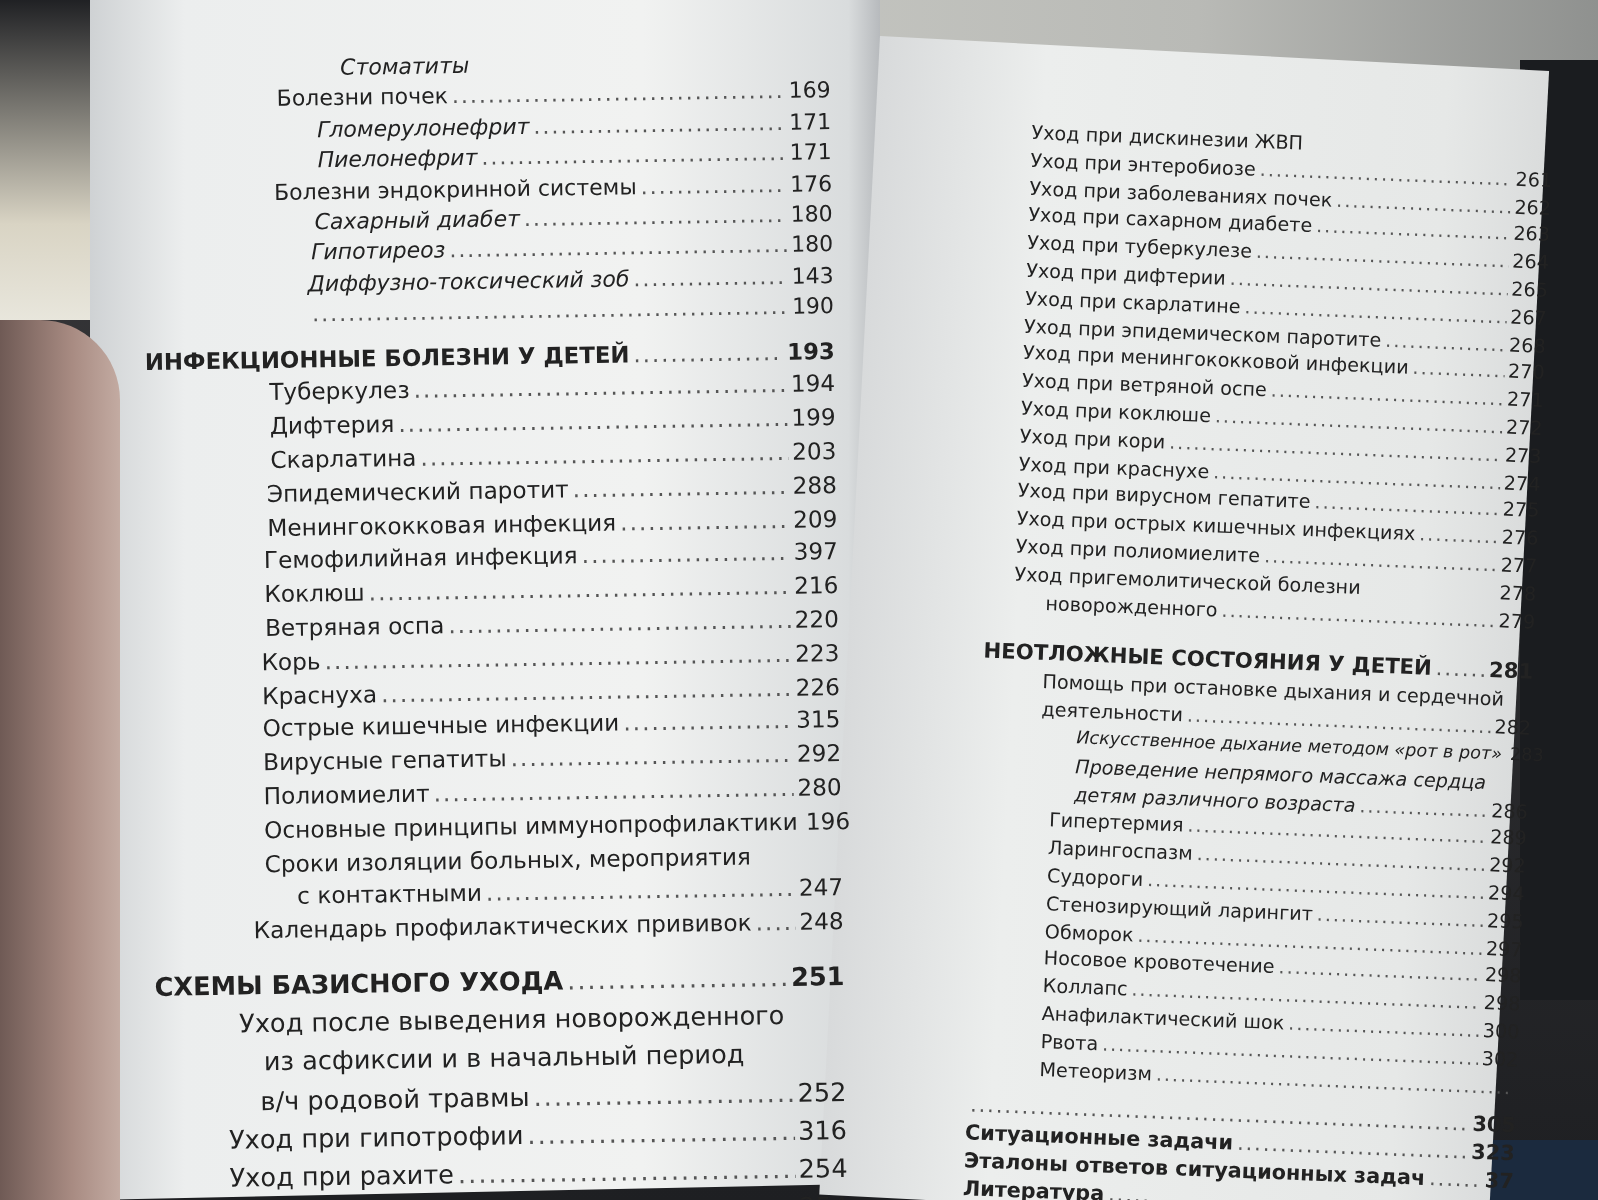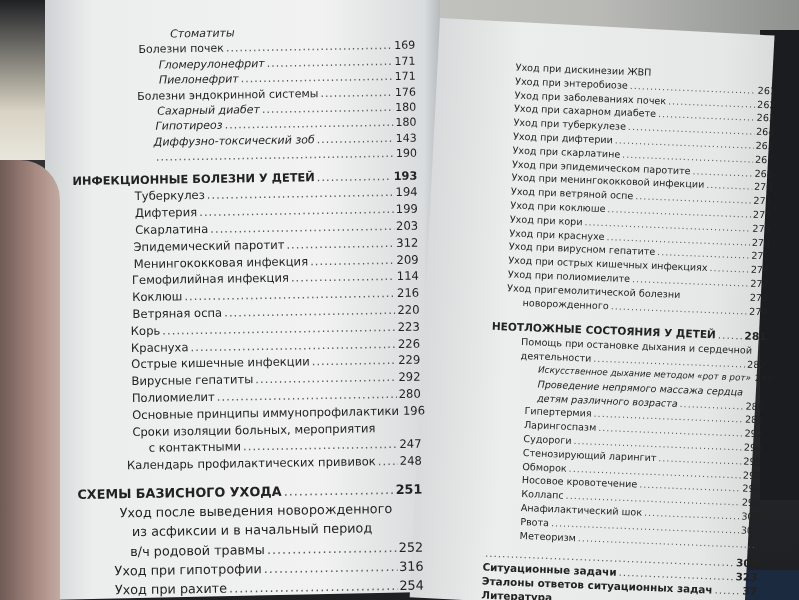--- a/index.html
+++ b/index.html
@@ -112,31 +112,31 @@
       <span class="page">199</span>
     </div>
   <div class="row l1" style="padding-left:62px">
       <span class="label">Скарлатина</span>
       <span class="dots"></span>
       <span class="page">203</span>
     </div>
   <div class="row l1" style="padding-left:60px">
       <span class="label">Эпидемический паротит</span>
       <span class="dots"></span>
-      <span class="page">312</span>
+      <span class="page">288</span>
     </div>
   <div class="row l1" style="padding-left:60px">
       <span class="label">Менингококковая инфекция</span>
       <span class="dots"></span>
       <span class="page">209</span>
     </div>
   <div class="row l1" style="padding-left:58px">
       <span class="label">Гемофилийная инфекция</span>
       <span class="dots"></span>
-      <span class="page">114</span>
+      <span class="page">397</span>
     </div>
   <div class="row l1" style="padding-left:58px">
       <span class="label">Коклюш</span>
       <span class="dots"></span>
       <span class="page">216</span>
     </div>
   <div class="row l1" style="padding-left:58px">
       <span class="label">Ветряная оспа</span>
       <span class="dots"></span>
       <span class="page">220</span>
@@ -147,21 +147,21 @@
       <span class="page">223</span>
     </div>
   <div class="row l1" style="padding-left:56px">
       <span class="label">Краснуха</span>
       <span class="dots"></span>
       <span class="page">226</span>
     </div>
   <div class="row l1" style="padding-left:56px">
       <span class="label">Острые кишечные инфекции</span>
       <span class="dots"></span>
-      <span class="page">229</span>
+      <span class="page">315</span>
     </div>
   <div class="row l1" style="padding-left:56px">
       <span class="label">Вирусные гепатиты</span>
       <span class="dots"></span>
       <span class="page">292</span>
     </div>
   <div class="row l1" style="padding-left:56px">
       <span class="label">Полиомиелит</span>
       <span class="dots"></span>
       <span class="page">280</span>

